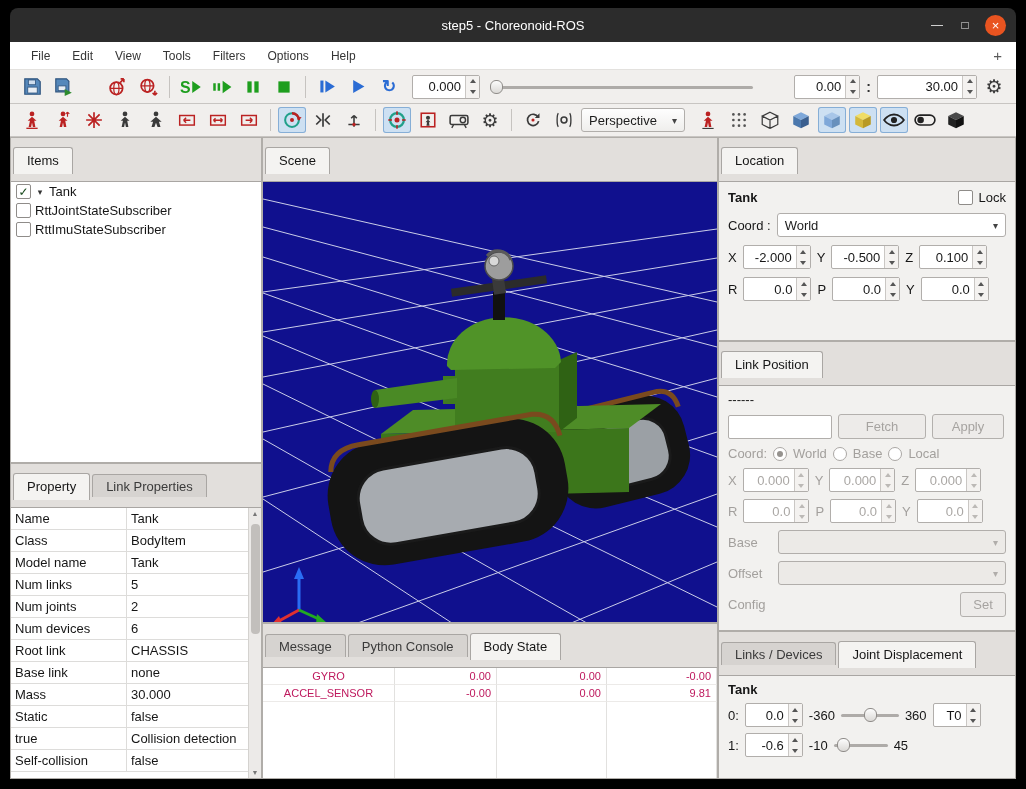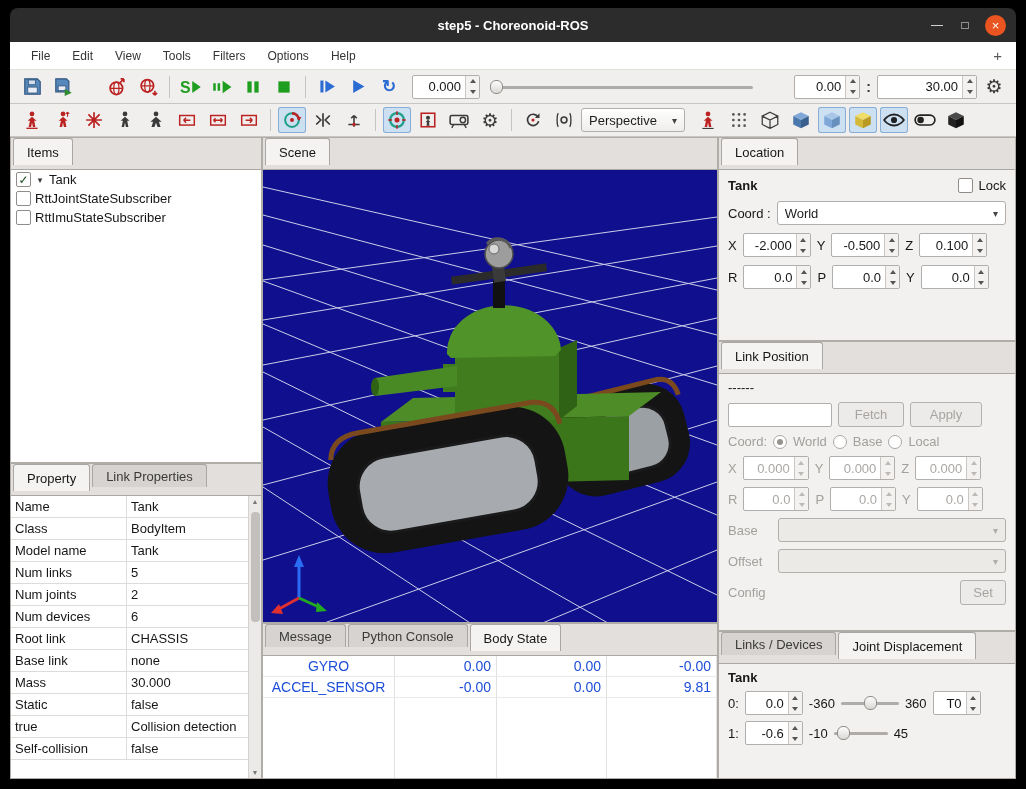--- a/index.html
+++ b/index.html
@@ -3,21 +3,21 @@
 <meta charset="utf-8">
 <style>
   *{margin:0;padding:0;box-sizing:border-box;font-family:"Liberation Sans",sans-serif}
   html,body{width:1026px;height:789px;overflow:hidden}
   body{position:relative;background:#000}
   #win{position:absolute;inset:0;background:#000;border-radius:10px;overflow:hidden}
 
   
   .titlebar{position:absolute;left:10px;top:8px;width:1006px;height:34px;background:#2c2c2c;
     border-radius:8px 8px 0 0;display:flex;align-items:center;justify-content:center}
-  .title{color:#fff;font-weight:bold;font-size:13px}
+  .title{color:#fff;font-weight:normal;font-size:13px}
   .winbtns{position:absolute;right:10px;top:0;height:34px;display:flex;align-items:center;gap:12px}
   .minb,.maxb{color:#e4e4e4;font-size:12px;width:16px;text-align:center}
   .closeb{width:21px;height:21px;border-radius:50%;background:#e95420;color:#fff;display:flex;
     align-items:center;justify-content:center;font-size:13px;line-height:1}
 
   
   .menubar{position:absolute;left:10px;top:42px;width:1006px;height:28px;background:#fff;
     display:flex;align-items:center;padding:0 10px;border-bottom:1px solid #e3e1de}
   .menu-item{padding:0 11px;font-size:12px;color:#353535}
   .menu-plus{margin-left:auto;color:#5a5a5a;font-size:15px;padding:0 4px}
@@ -70,42 +70,42 @@
   .cb.disabled{border-color:#c6c3c0;background:#f2f1ef}
   .radio{width:14px;height:14px;border:1px solid #aaa7a4;border-radius:50%;background:#fff;
     display:inline-flex;align-items:center;justify-content:center;flex:0 0 auto}
   .radio.sel::after{content:"";width:6px;height:6px;border-radius:50%;background:#96938f}
 
   .txtin{background:#fff;border:1px solid #b1aeab;border-radius:2px;height:24px;font-size:13px;padding:0 4px}
 
   
   #main{position:absolute;left:10px;top:137px;width:1006px;height:642px;background:#c6c3c0}
   .panel{position:absolute;border:1px solid #b0ada9;background:#f2f1ef;display:flex;flex-direction:column;overflow:hidden}
-  .tabbar{display:flex;align-items:flex-start;height:32px;background:#e2dfdc;border-bottom:1px solid #a9a6a3;
+  .tabbar{display:flex;align-items:center;height:44px;background:#e2dfdc;border-bottom:1px solid #a9a6a3;
     padding-left:2px;gap:2px;flex:0 0 auto}
   .tab{padding:0 13px;font-size:13px;color:#3a3a3a;background:#d6d3d0;border:1px solid #a9a6a3;
     border-bottom:none;border-radius:3px 3px 0 0;height:23px;display:flex;align-items:center;white-space:nowrap}
   .tab.active{background:#f4f3f1;height:27px;margin-bottom:-1px;color:#161616}
   .pbody{flex:1;position:relative;overflow:hidden}
   .white{background:#fff}
 
   
   .treerow{display:flex;align-items:center;height:19px;padding-left:5px;gap:4px;font-size:13px;color:#161616}
   .expander{font-size:9px;color:#333;width:10px;text-align:center}
 
   
   .prow{display:grid;grid-template-columns:116px 1fr;border-bottom:1px solid #dddcda;font-size:13px;color:#161616}
   .prow .pc{padding:3px 4px;display:flex;align-items:center}
   .prow .pc:first-child{border-right:1px solid #dddcda}
   .scrollbar{position:absolute;top:0;right:0;bottom:0;width:13px;background:#eceae8;border-left:1px solid #d4d2cf;
     display:flex;flex-direction:column;align-items:center;justify-content:space-between;font-size:7px;color:#777;padding:2px 0}
   .sthumb{position:absolute;top:16px;left:2px;width:9px;height:110px;background:#c2bfbc;border-radius:4px}
 
   
-  .crow{display:grid;grid-template-columns:132px 102px 110px 1fr;font-size:14px;color:#1d4ed8}
+  .crow{display:grid;grid-template-columns:132px 102px 110px 1fr;font-size:11px;color:#be185d}
   .crow .cc{padding:2px 5px;border-right:1px solid #e2e1df;border-bottom:1px solid #eceae8;
     display:flex;align-items:center}
   .crow .num{justify-content:flex-end}
   .crow .cname{justify-content:center}
   .cfill{flex:1}
   .cfill .cc{height:100%;border-bottom:none}
 
   
   .rrow{display:flex;align-items:center;padding:0 9px;gap:6px;font-size:13px;color:#161616}
   .rlab{flex:0 0 auto}
@@ -683,21 +683,21 @@
     <div class="panel" style="left:708px;top:204px;width:298px;height:290px">
       <div class="tabbar">
         <span class="tab active">Link Position</span>
       </div>
       <div class="pbody" style="display:flex;flex-direction:column;gap:7px;padding-top:6px">
         <div class="rrow">
           <span>------</span>
         </div>
         <div class="rrow">
           <input class="txtin" style="width: 104px;" value="">
-          <span class="btn disabled" style="width:66px">Fetch</span>
+          <span class="btn disabled" style="width:88px">Fetch</span>
           <span class="btn disabled" style="width:72px">Apply</span>
         </div>
         <div class="rrow gray">
           <span>Coord:</span>
           <span class="radio sel"></span>
           <span>World</span>
           <span class="radio"></span>
           <span>Base</span>
           <span class="radio"></span>
           <span>Local</span>

